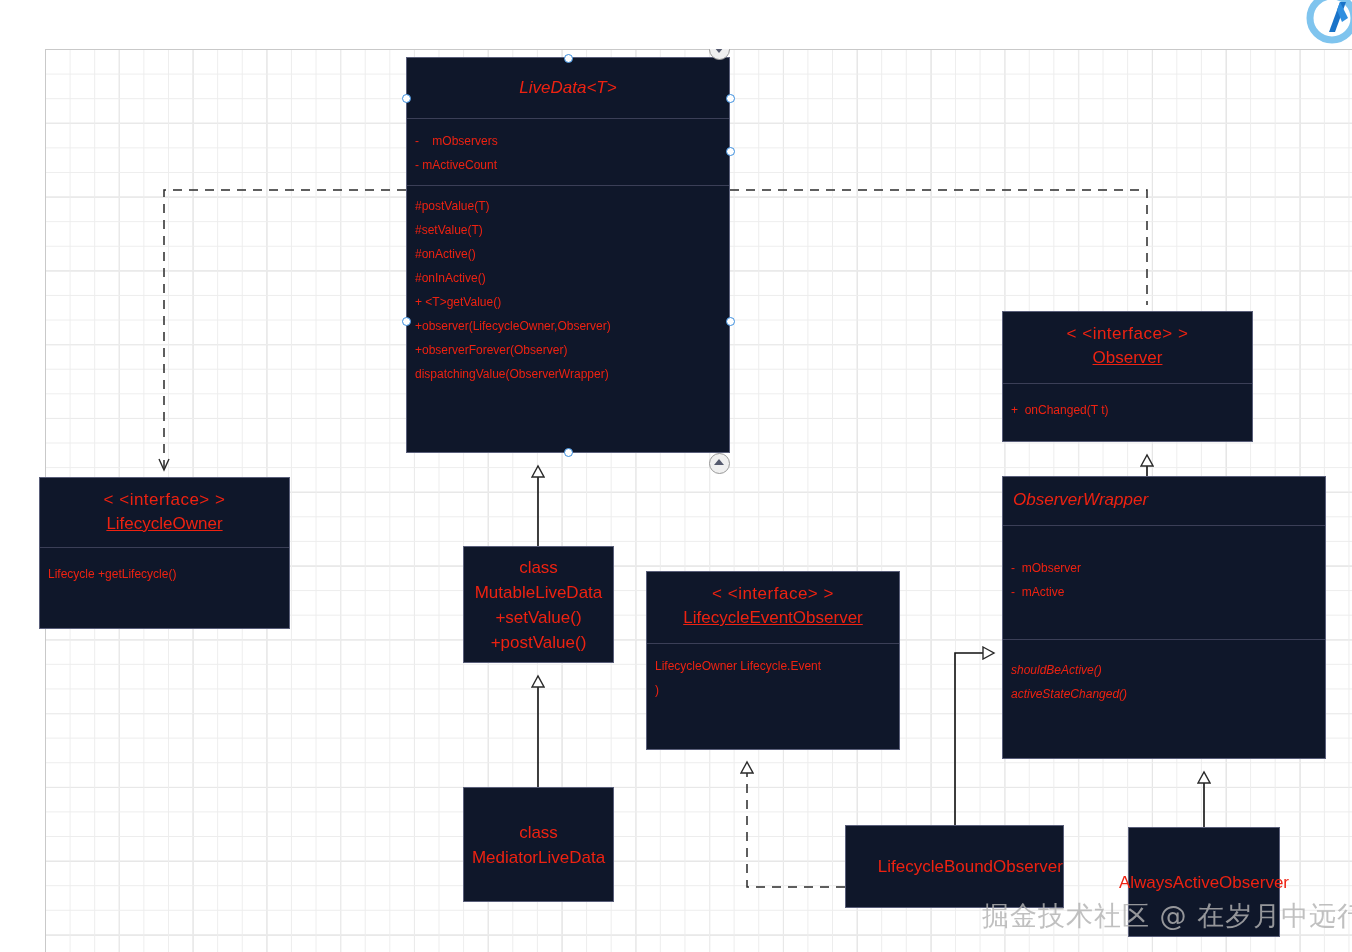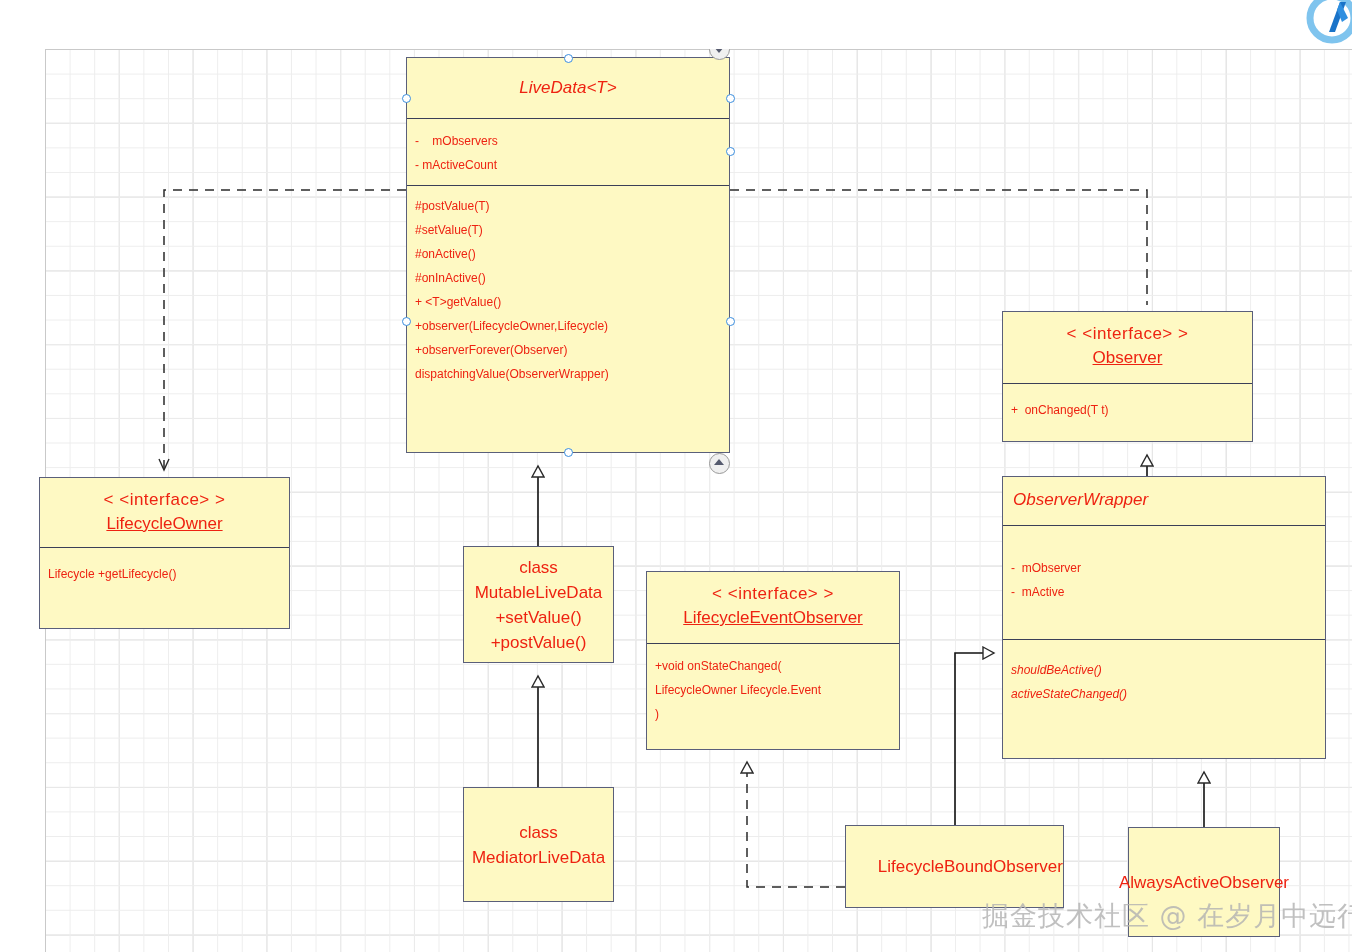--- a/index.html
+++ b/index.html
@@ -46,21 +46,21 @@
   #connectors {
     position: absolute;
     left: 0; top: 0;
     width: 1352px; height: 952px;
     pointer-events: none;
   }
 
   
   .umlbox {
     position: absolute;
-    background: #fef9c3;
+    background: #0f172a;
     border: 1.6px solid #5a5f7a;
     box-sizing: border-box;
     color: #ee2211;
   }
   .umlbox .sect {
     box-sizing: border-box;
     padding: 5px 8px;
   }
   .sect + .sect { border-top: 1.6px solid #3b3f57; }
 
@@ -233,21 +233,21 @@
     <div class="sect s2 body-sect">
       <div>-    mObservers</div>
       <div>- mActiveCount</div>
     </div>
     <div class="sect s3 body-sect">
       <div>#postValue(T)</div>
       <div>#setValue(T)</div>
       <div>#onActive()</div>
       <div>#onInActive()</div>
       <div>+ &lt;T&gt;getValue()</div>
-      <div>+observer(LifecycleOwner,Lifecycle)</div>
+      <div>+observer(LifecycleOwner,Observer)</div>
       <div>+observerForever(Observer)</div>
       <div>dispatchingValue(ObserverWrapper)</div>
     </div>
   </div>
 
   <div class="handle" style="left:568px; top:58px;"></div>
   <div class="handle" style="left:406px; top:98px;"></div>
   <div class="handle" style="left:730px; top:98px;"></div>
   <div class="handle" style="left:730px; top:151px;"></div>
   <div class="handle" style="left:406px; top:321px;"></div>
@@ -286,21 +286,20 @@
       <div>MediatorLiveData</div>
     </div>
   </div>
 
   <div class="umlbox" id="box-lifecycleevent">
     <div class="sect s1 title-sect">
       <span class="stereo">&lt; &lt;interface&gt; &gt;</span>
       <span class="tname">LifecycleEventObserver</span>
     </div>
     <div class="sect s2 body-sect">
-      <div>+void onStateChanged(</div>
       <div>LifecycleOwner Lifecycle.Event</div>
       <div>)</div>
     </div>
   </div>
 
   <div class="umlbox" id="box-observer">
     <div class="sect s1 title-sect">
       <span class="stereo">&lt; &lt;interface&gt; &gt;</span>
       <span class="tname">Observer</span>
     </div>

